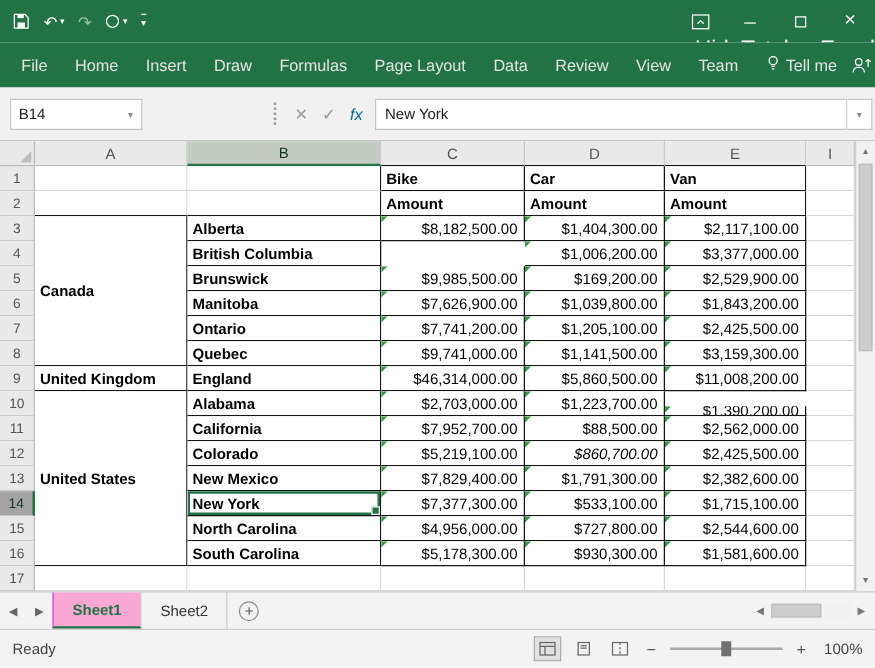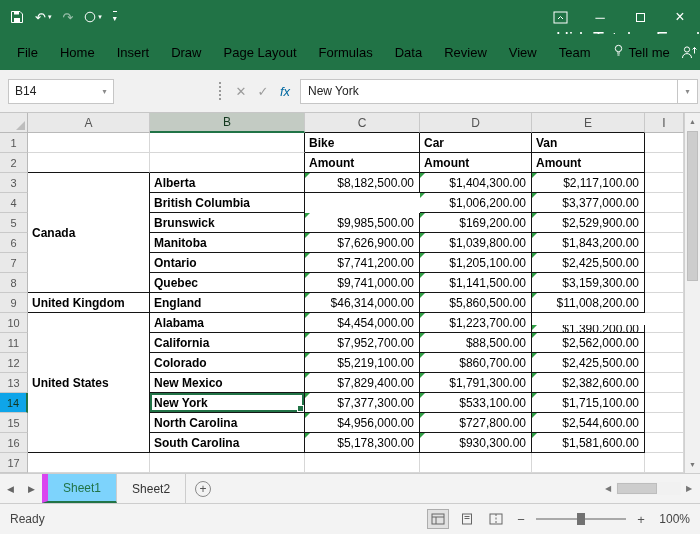--- a/index.html
+++ b/index.html
@@ -13,21 +13,21 @@
   .qbtn.dim { opacity:.55; }
   .qcaret { font-size:7px; margin-left:2px; }
   .overline-caret { font-size:8px; border-top:1px solid #fff; padding-top:2px; }
   .title { position:absolute; left:0; right:0; text-align:right; font-size:18px; pointer-events:none;margin-top:45px; }
   .winctrls { margin-left:auto; display:flex; height:100%; position:relative; }
   .winbtn { width:40px; height:100%; display:flex; align-items:center; justify-content:center; font-size:13px; color:#fff; }
   .winbtn.close { font-size:16px; }
   .restore-box { width:9px; height:9px; border:1px solid #fff; display:block; }
 
   
-  .tabrow { position:absolute; top:34px; left:0; right:0; height:36px; background:#217346; display:flex; align-items:center; color:#000000; }
+  .tabrow { position:absolute; top:34px; left:0; right:0; height:36px; background:#217346; display:flex; align-items:center; color:#e5e5e5; }
   .rtabs { display:flex; height:100%; align-items:stretch; padding-left:6px; }
   .rtab { padding:0 11px; display:flex; align-items:center; gap:5px; font-size:13px; white-space:nowrap; }
   .share-btn { margin-left:auto; padding-right:14px; display:flex; align-items:center; }
 
   
   .formula-band { position:absolute; top:70px; left:0; right:0; height:43px; background:#f1f1f1; border-bottom:1px solid #c6c6c6; display:flex; align-items:center; padding:0 2px 0 8px; }
   .namebox { width:88px; height:25px; background:#fff; border:1px solid #c6c6c6; border-right:none; display:flex; align-items:center; padding-left:6px; font-size:12px; color:#222; }
   .namebox-caret { width:18px; height:25px; background:#fff; border:1px solid #c6c6c6; border-left:none; display:flex; align-items:center; justify-content:center; font-size:8px; color:#8a8a8a; }
   .fb-spacer { width:96px; height:25px; }
   .fb-dots { width:0; height:18px; border-left:2px dotted #9a9a9a; margin:0 9px; }
@@ -39,21 +39,21 @@
   
   #sheet { position:absolute; top:113px; left:0; width:684px; height:360px; display:grid;
            grid-template-columns:28px 122px 155px 115px 112px 113px 39px;
            grid-template-rows:repeat(18, 20px); background:#fff; }
   .corner { grid-row:1; grid-column:1; background:#e9e9e9; border-right:1px solid #b9b9b9; border-bottom:1px solid #b9b9b9; position:relative; }
   .corner::after { content:''; position:absolute; right:2px; bottom:2px; border-left:9px solid transparent; border-bottom:9px solid #bdbdbd; }
   .colhead { background:#e9e9e9; border-right:1px solid #c9c9c9; border-bottom:1px solid #b9b9b9; display:flex; align-items:center; justify-content:center; font-size:12px; color:#555; overflow:hidden; }
   .colhead.blkbot { border-bottom:1px solid #141414; }
   .colhead.selhdr { background:#c3cbc3; border-bottom:2px solid #217346; color:#13381f; }
   .rowhead { background:#e9e9e9; border-right:1px solid #b9b9b9; border-bottom:1px solid #c9c9c9; display:flex; align-items:center; justify-content:center; font-size:11px; color:#555; }
-  .rowhead.selhdr { background:#0ea5e9; border-right:2px solid #217346; color:#13381f;text-align:center; }
+  .rowhead.selhdr { background:#a3a3a3; border-right:2px solid #217346; color:#13381f;text-align:center; }
   .cell { background:#fff; border-right:1px solid #d7d7d7; border-bottom:1px solid #d7d7d7; display:flex; align-items:center; padding:0 3px 0 4px; font-size:12px; color:#000; overflow:hidden; white-space:nowrap; }
   .cell.blk { border-right-color:#141414; border-bottom-color:#141414; }
   .cell.rB { border-right-color:#141414; }
   .cell.bB { border-bottom-color:#141414; }
   .cell.bold { font-weight:bold; }
   .cell.num { justify-content:flex-end; padding-right:5px; position:relative; }
   .cell.num::before { content:''; position:absolute; left:0; top:0; border-top:5px solid #2f9e44; border-right:5px solid transparent; }
   .cell.country { align-items:center; }
   .cell.sel { position:relative; box-shadow:inset 0 0 0 2px #217346; }
   .cell.sel::after { content:''; position:absolute; right:0; bottom:0; width:5px; height:5px; background:#217346; border:1px solid #fff; }
@@ -62,21 +62,21 @@
   #vscroll { position:absolute; top:113px; right:0; width:16px; height:360px; background:#f1f1f1; border-left:1px solid #d0d0d0; }
   .vs-btn { height:17px; display:flex; align-items:center; justify-content:center; font-size:7px; color:#777; }
   .vs-btn.bottom { position:absolute; bottom:0; left:0; right:0; }
   .vs-thumb { position:absolute; top:18px; left:2px; right:2px; height:150px; background:#cdcdcd; border:1px solid #bdbdbd; }
 
   
   #tabbar { position:absolute; top:473px; left:0; right:0; height:30px; background:#f3f3f3; border-top:1px solid #cdcdcd; display:flex; align-items:stretch; }
   .nav { width:21px; display:flex; align-items:center; justify-content:center; font-size:9px; color:#666; }
   .sheettabs { display:flex; align-items:stretch; }
   .sheettab { padding:0 15px; display:flex; align-items:center; font-size:12px; color:#333; border-right:1px solid #cdcdcd; }
-  .sheettab.active { background:#7dd3fc; color:#217346; font-weight:normal; border-left:6px solid #d946ef; border-bottom:2px solid #217346; }
+  .sheettab.active { background:#f9a8d4; color:#217346; font-weight:bold; border-left:1px solid #d946ef; border-bottom:2px solid #217346; }
   .addsheet { width:34px; display:flex; align-items:center; justify-content:center; }
   .addsheet span { width:16px; height:16px; border:1px solid #8a8a8a; border-radius:50%; display:flex; align-items:center; justify-content:center; font-size:12px; color:#555; }
   .hscroll { margin-left:auto; display:flex; align-items:center; width:100px; padding-right:3px; }
   .hs-btn { width:16px; display:flex; align-items:center; justify-content:center; font-size:8px; color:#777; }
   .hs-track { flex:1; height:13px; background:#f1f1f1; position:relative; }
   .hs-thumb { position:absolute; left:1px; top:1px; width:40px; height:11px; background:#cdcdcd; border:1px solid #bdbdbd; }
 
   
   #statusbar { position:absolute; top:503px; left:0; right:0; bottom:0; background:#f3f3f3; border-top:1px solid #cdcdcd; display:flex; align-items:center; font-size:12px; color:#444; }
   .status-left { padding-left:10px; }
@@ -139,24 +139,24 @@
       <div class="rtab">
         <span>Home</span>
       </div>
       <div class="rtab">
         <span>Insert</span>
       </div>
       <div class="rtab">
         <span>Draw</span>
       </div>
       <div class="rtab">
+        <span>Formulas</span>
+      </div>
+      <div class="rtab">
         <span>Page Layout</span>
-      </div>
-      <div class="rtab">
-        <span>Formulas</span>
       </div>
       <div class="rtab">
         <span>Data</span>
       </div>
       <div class="rtab">
         <span>Review</span>
       </div>
       <div class="rtab">
         <span>View</span>
       </div>
@@ -251,30 +251,30 @@
     <div class="cell blk num" style="grid-area: 9 / 4;">$9,741,000.00</div>
     <div class="cell blk num" style="grid-area: 9 / 5;">$1,141,500.00</div>
     <div class="cell blk num" style="grid-area: 9 / 6;">$3,159,300.00</div>
     <div class="cell blk bold country" style="grid-area: 10 / 2 / span 1;">United Kingdom</div>
     <div class="cell blk bold" style="grid-area: 10 / 3;">England</div>
     <div class="cell blk num" style="grid-area: 10 / 4;">$46,314,000.00</div>
     <div class="cell blk num" style="grid-area: 10 / 5;">$5,860,500.00</div>
     <div class="cell blk num" style="grid-area: 10 / 6;">$11,008,200.00</div>
     <div class="cell blk bold country" style="grid-area: 11 / 2 / span 7;">United States</div>
     <div class="cell blk bold" style="grid-area: 11 / 3;">Alabama</div>
-    <div class="cell blk num" style="grid-area: 11 / 4;">$4,454,000.00</div>
+    <div class="cell blk num" style="grid-area: 11 / 4;">$2,703,000.00</div>
     <div class="cell blk num" style="grid-area: 11 / 5;">$1,223,700.00</div>
     <div class="cell blk num" style="grid-area: 11 / 6; margin-top: 12px;">$1,390,200.00</div>
     <div class="cell blk bold" style="grid-area: 12 / 3;">California</div>
     <div class="cell blk num" style="grid-area: 12 / 4;">$7,952,700.00</div>
     <div class="cell blk num" style="grid-area: 12 / 5;">$88,500.00</div>
     <div class="cell blk num" style="grid-area: 12 / 6;">$2,562,000.00</div>
     <div class="cell blk bold" style="grid-area: 13 / 3;">Colorado</div>
     <div class="cell blk num" style="grid-area: 13 / 4;">$5,219,100.00</div>
-    <div class="cell blk num" style="grid-area: 13 / 5;">$860,700.00</div>
+    <div class="cell blk num" style="grid-area: 13 / 5; font-style: italic;">$860,700.00</div>
     <div class="cell blk num" style="grid-area: 13 / 6;">$2,425,500.00</div>
     <div class="cell blk bold" style="grid-area: 14 / 3;">New Mexico</div>
     <div class="cell blk num" style="grid-area: 14 / 4;">$7,829,400.00</div>
     <div class="cell blk num" style="grid-area: 14 / 5;">$1,791,300.00</div>
     <div class="cell blk num" style="grid-area: 14 / 6;">$2,382,600.00</div>
     <div class="cell blk bold sel" style="grid-area: 15 / 3;">New York</div>
     <div class="cell blk num" style="grid-area: 15 / 4;">$7,377,300.00</div>
     <div class="cell blk num" style="grid-area: 15 / 5;">$533,100.00</div>
     <div class="cell blk num" style="grid-area: 15 / 6;">$1,715,100.00</div>
     <div class="cell blk bold" style="grid-area: 16 / 3;">North Carolina</div>

